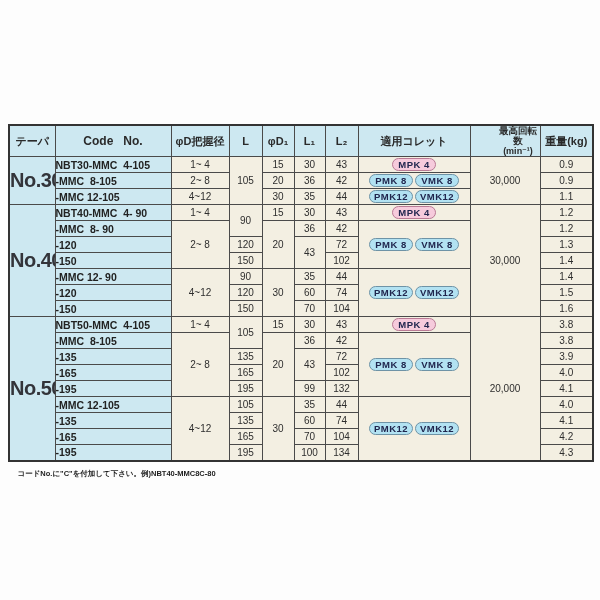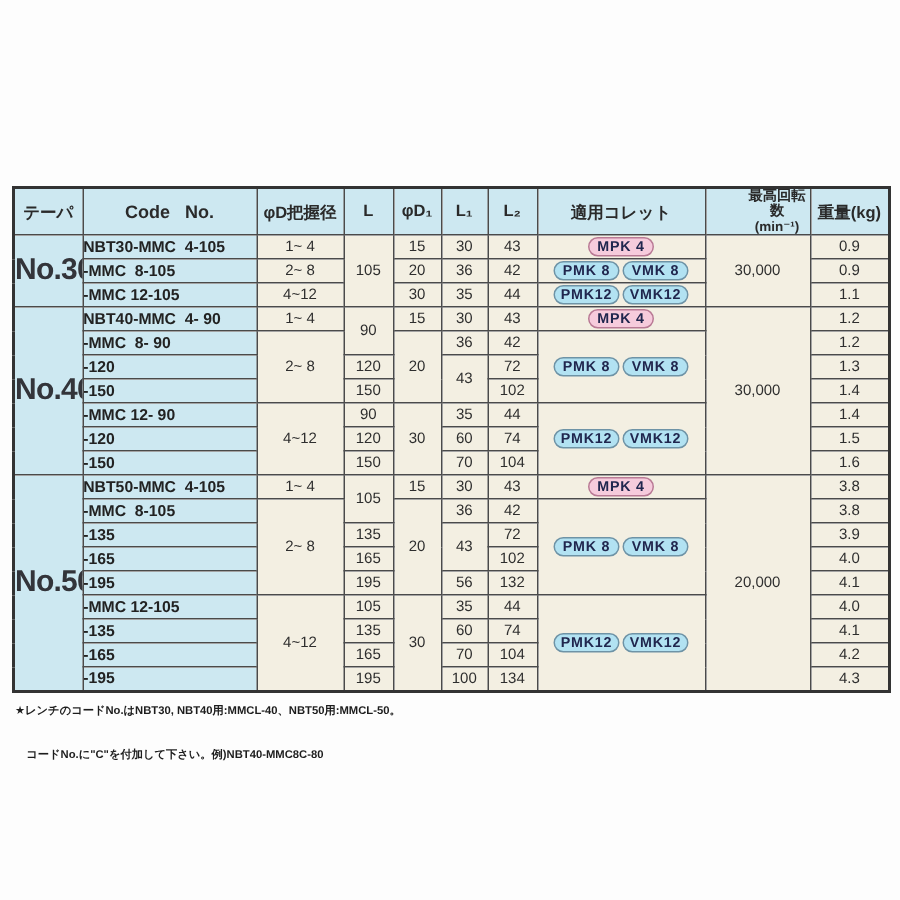--- a/index.html
+++ b/index.html
@@ -254,21 +254,21 @@
     </tr>
     <tr>
       <td class="blue code">-165</td>
       <td>165</td>
       <td>102</td>
       <td>4.0</td>
     </tr>
     <tr>
       <td class="blue code">-195</td>
       <td>195</td>
-      <td>56</td>
+      <td>99</td>
       <td>132</td>
       <td>4.1</td>
     </tr>
     <tr>
       <td class="blue code">-MMC 12-105</td>
       <td class="grip" rowspan="4">4~12</td>
       <td>105</td>
       <td rowspan="4">30</td>
       <td>35</td>
       <td>44</td>
@@ -293,15 +293,14 @@
       <td class="blue code">-195</td>
       <td>195</td>
       <td>100</td>
       <td>134</td>
       <td>4.3</td>
     </tr>
   </tbody>
 </table>
 
 <div class="footnotes">
-  <div>★レンチのコードNo.はNBT30, NBT40用:MMCL-40、NBT50用:MMCL-50。</div>
   <div>　コードNo.に"C"を付加して下さい。例)NBT40-MMC8C-80</div>
 </div>
 
 </body></html>

